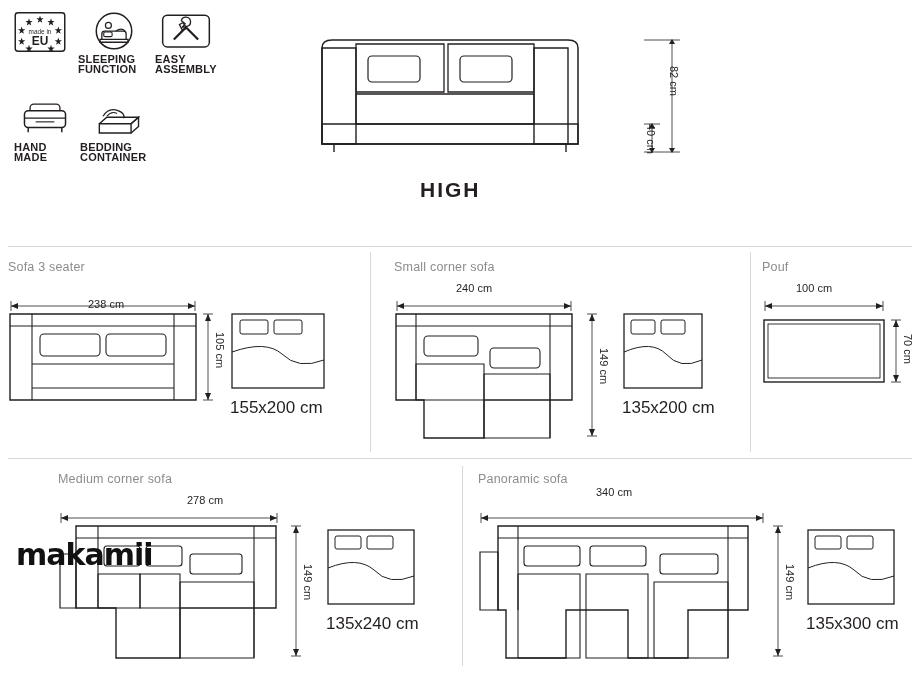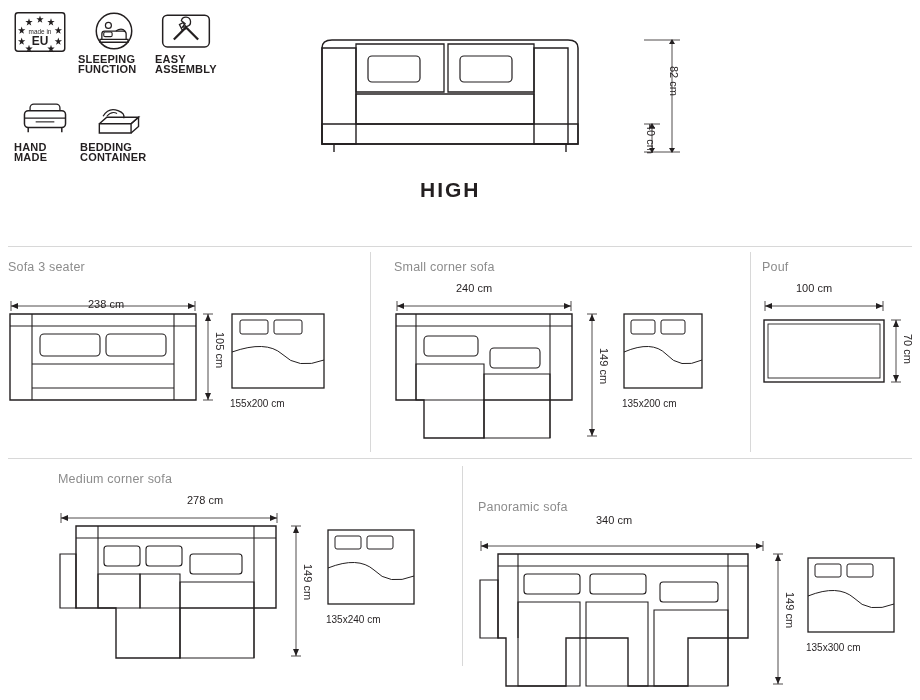--- a/index.html
+++ b/index.html
@@ -38,21 +38,21 @@
   .dim-text.vert {
     writing-mode: vertical-rl;
     text-orientation: mixed;
   }
   .section-title {
     font-size: 12.5px;
     color: #8c8c8c;
     letter-spacing: .2px;
   }
   .bed-label {
-    font-size: 10px;
+    font-size: 17px;
     color: #231f20;
     white-space: nowrap;
   }
   .model-name {
     font-size: 21px;
     font-weight: bold;
     letter-spacing: 2px;
   }
 
   
@@ -328,21 +328,21 @@
 
     <svg class="abs" style="left:268px; top:56px;" width="90" height="78">
       <rect x="2" y="2" width="86" height="74" class="ln" stroke-width="1.3"></rect>
       <rect x="9" y="8" width="26" height="13" rx="2" class="ln" stroke-width="1"></rect>
       <rect x="41" y="8" width="26" height="13" rx="2" class="ln" stroke-width="1"></rect>
       <path d="M2 40 q30 -12 46 2 q15 16 40 6" class="ln" stroke-width="1"></path>
     </svg>
     <div class="abs bed-label" style="left:268px; top:142px;">135x240 cm</div>
   </div>
 
-  <div class="abs" style="left:478px; top:472px; width:440px;margin-top:28px;">
+  <div class="abs" style="left:478px; top:472px; width:440px;">
     <div class="section-title">Panoramic sofa</div>
 
     <svg class="abs" style="left:0px; top:38px;" width="288" height="14">
       <path d="M3 3 v10 M285 3 v10 M3 8 h282" class="ln" stroke-width="0.8"></path>
       <path d="M3 8 l7 -3 v6 z M285 8 l-7 -3 v6 z" fill="#231f20"></path>
     </svg>
     <div class="abs dim-text" style="left:118px; top:14px;">340 cm</div>
 
     <svg class="abs" style="left:0px; top:52px;" width="290" height="136">
       <path d="M20 2 h250 v84 h-60 v48 h-60 v-48 h-62 v48 h-60 v-48 h-8 z" class="ln" stroke-width="1.4"></path>
@@ -365,14 +365,15 @@
 
     <svg class="abs" style="left:328px; top:56px;" width="90" height="78">
       <rect x="2" y="2" width="86" height="74" class="ln" stroke-width="1.3"></rect>
       <rect x="9" y="8" width="26" height="13" rx="2" class="ln" stroke-width="1"></rect>
       <rect x="41" y="8" width="26" height="13" rx="2" class="ln" stroke-width="1"></rect>
       <path d="M2 40 q30 -12 46 2 q15 16 40 6" class="ln" stroke-width="1"></path>
     </svg>
     <div class="abs bed-label" style="left:328px; top:142px;">135x300 cm</div>
   </div>
 
+  <div class="logo">makamii</div>
 
 </div>
 
 </body></html>

